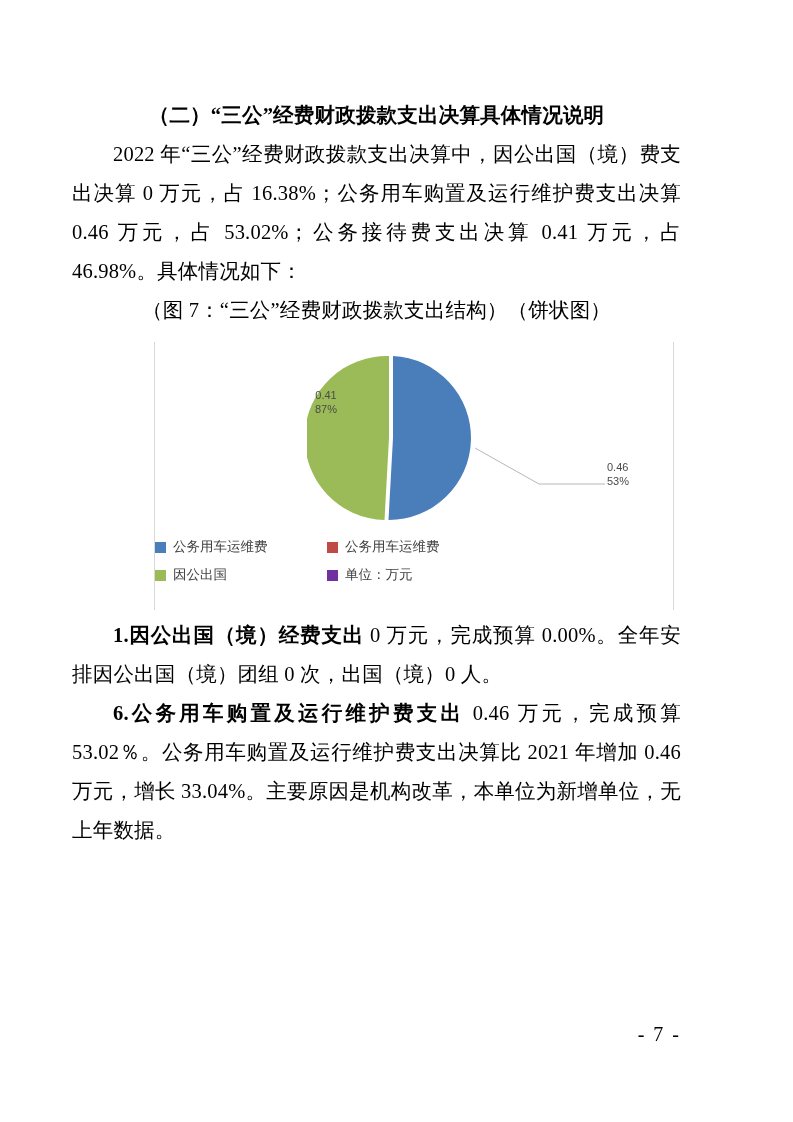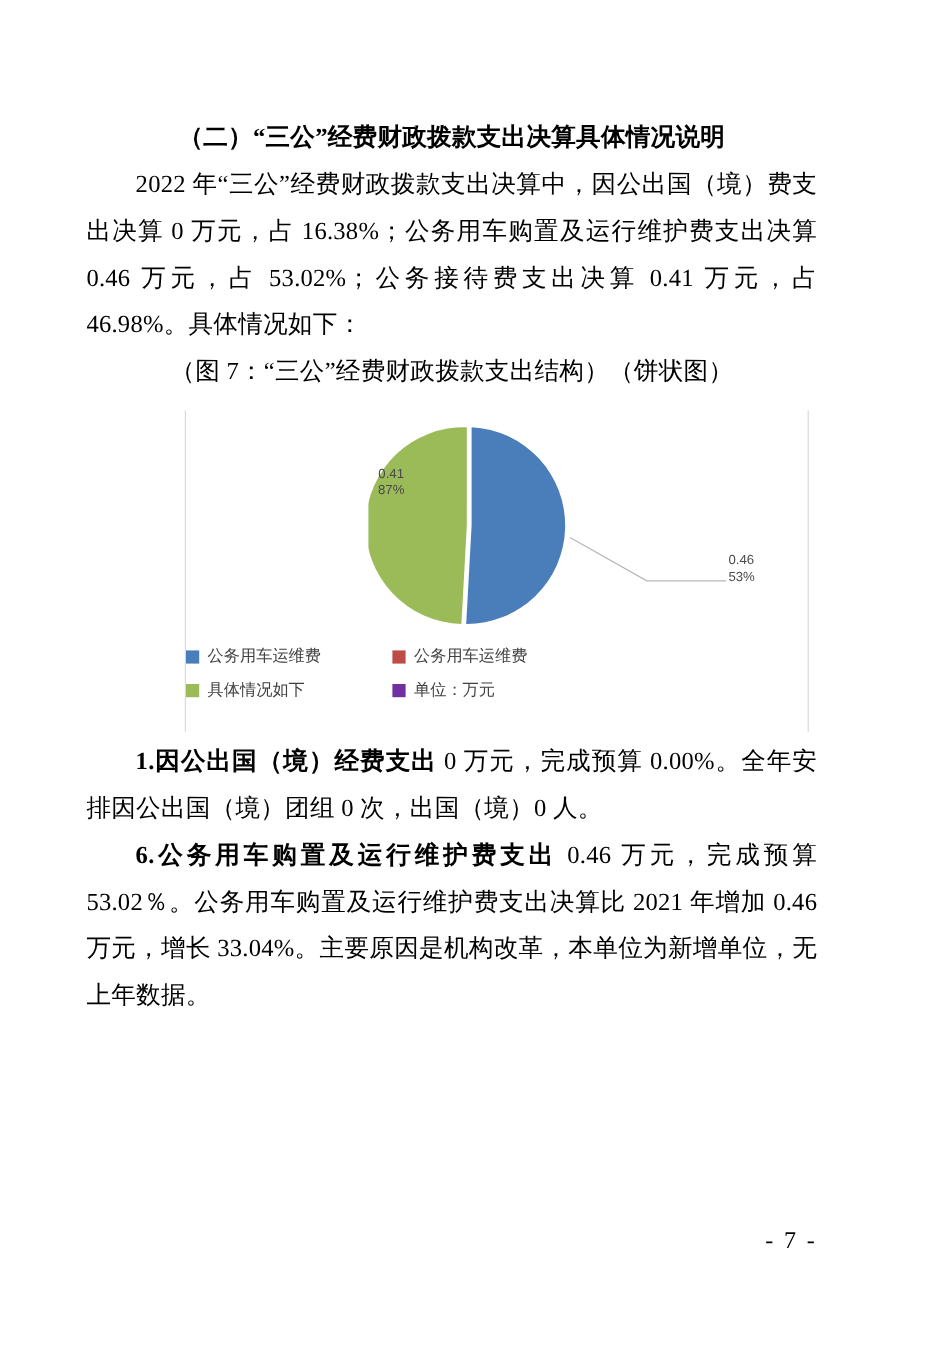--- a/index.html
+++ b/index.html
@@ -154,21 +154,21 @@
     </div>
 
     <div class="legend">
       <div class="legend-col">
         <div class="legend-item">
           <span class="swatch" style="background:#4a7ebb"></span>
           <span>公务用车运维费</span>
         </div>
         <div class="legend-item">
           <span class="swatch" style="background:#9bbb59"></span>
-          <span>具体情况如下</span>
+          <span>因公出国</span>
         </div>
       </div>
       <div class="legend-col">
         <div class="legend-item">
           <span class="swatch" style="background:#be4b48"></span>
           <span>公务用车运维费</span>
         </div>
         <div class="legend-item">
           <span class="swatch" style="background:#7030a0"></span>
           <span>单位：万元</span>

